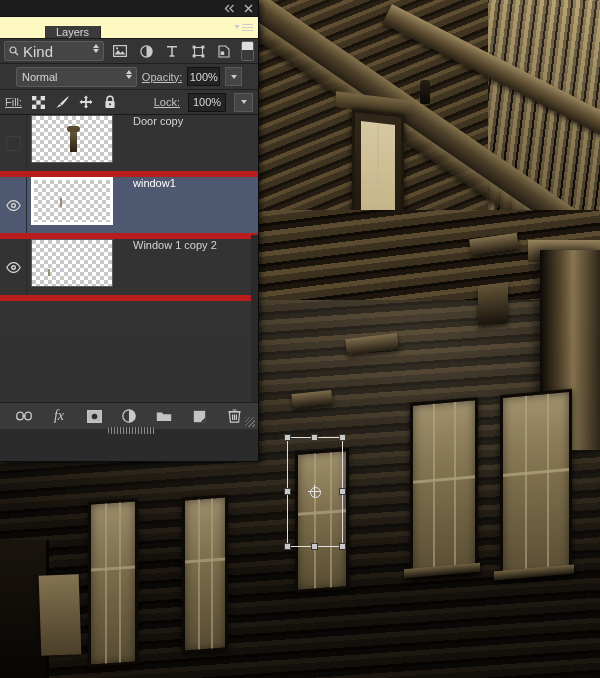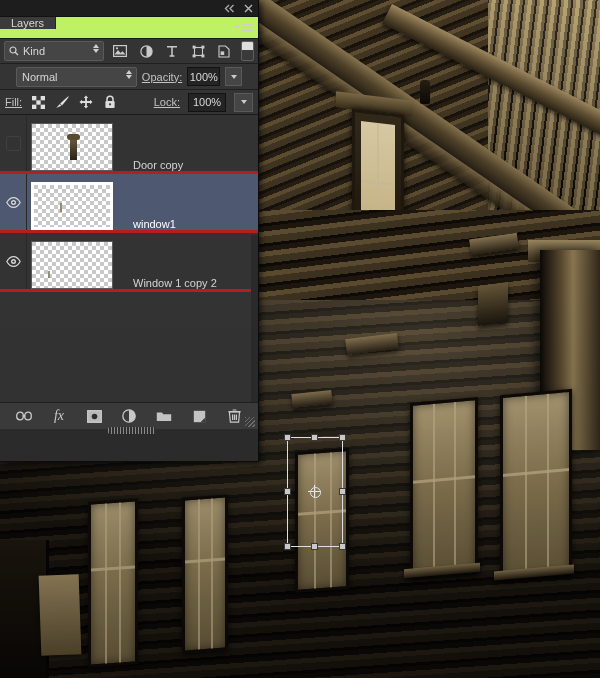--- a/index.html
+++ b/index.html
@@ -156,38 +156,38 @@
     box-shadow:2px 2px 6px rgba(0,0,0,.65);
     font-size:11px;color:#c8c8c8;user-select:none;}
 
   
   #titlebar{height:16px;background:#1d1d1d;border-bottom:1px solid #121212;
     display:flex;align-items:center;justify-content:flex-end;padding-right:4px;gap:7px;}
   .tbtn{width:12px;height:12px;display:flex;align-items:center;justify-content:center;
     color:#9a9a9a;font-size:10px;line-height:1;cursor:pointer;}
 
   
-  #tabstrip{height:21px;background:#bef264;display:flex;align-items:flex-start;
-    border-bottom:1px solid #1a1a1a;position:relative;}
+  #tabstrip{height:21px;background:#fef9c3;display:flex;align-items:flex-end;
+    border-bottom:1px solid #1a1a1a;position:relative;padding-left:45px;}
   #tab{padding:0 11px;display:flex;align-items:center;background:#3b3b3b;
     color:#d8d8d8;font-size:11px;border-right:1px solid #252525;cursor:pointer;}
   #tabfill{flex:1;background:#2f2f2f;}
   #panelmenu{position:absolute;right:5px;top:4px;width:16px;height:13px;cursor:pointer;
     display:flex;align-items:center;justify-content:flex-end;gap:2px;}
   #panelmenu .bars{display:flex;flex-direction:column;gap:2px;}
   #panelmenu .bars i{display:block;width:11px;height:1px;background:#cfcfcf;}
   #panelmenu .tri{width:0;height:0;border-left:3px solid transparent;
     border-right:3px solid transparent;border-top:4px solid #cfcfcf;margin-bottom:1px;}
 
   
   #filterrow{height:24px;background:#343434;border-bottom:1px solid #1f1f1f;
     display:flex;align-items:center;padding:0 4px;gap:6px;}
   #kindsel{width:90px;height:18px;background:#454545;border:1px solid #5a5a5a;
     border-radius:2px;display:flex;align-items:center;padding:0 4px;gap:4px;
-    color:#d6d6d6;font-size:11px;cursor:pointer;position:relative;}
+    color:#d6d6d6;font-size:15px;cursor:pointer;position:relative;}
   #kindsel .stepper{position:absolute;right:4px;top:2px;display:flex;flex-direction:column;gap:1px;}
   #kindsel .stepper .u{width:0;height:0;border-left:3.5px solid transparent;
     border-right:3.5px solid transparent;border-bottom:4px solid #cfcfcf;}
   #kindsel .stepper .d{width:0;height:0;border-left:3.5px solid transparent;
     border-right:3.5px solid transparent;border-top:4px solid #cfcfcf;}
   .ficon{width:20px;height:18px;display:flex;align-items:center;justify-content:center;
     color:#cacaca;cursor:pointer;}
   #filtoggle{margin-left:auto;width:11px;height:18px;border:1px solid #5e5e5e;
     background:linear-gradient(180deg,#dedede 0 45%,#3a3a3a 45% 100%);border-radius:2px;cursor:pointer;}
 
@@ -210,22 +210,22 @@
   .numarrow i{width:0;height:0;border-left:3.5px solid transparent;
     border-right:3.5px solid transparent;border-top:4px solid #c9c9c9;display:block;}
 
   
   #lockrow{height:24px;background:#343434;border-bottom:1px solid #1a1a1a;
     display:flex;align-items:center;padding:0 5px;gap:8px;}
   .lockicon{width:16px;height:16px;display:flex;align-items:center;justify-content:center;cursor:pointer;}
 
   
   #list{height:287px;background:#323232;overflow:hidden;position:relative;}
-  .row{height:56px;display:flex;align-items:flex-end;
-    border-bottom:3px solid #b91c1c;position:relative;background:#333333;}
+  .row{height:56px;display:flex;align-items:flex-start;
+    border-bottom:6px solid #b91c1c;position:relative;background:#333333;}
   .row.sel{background:#4e5870;}
   .eyecell{width:26px;height:56px;display:flex;align-items:center;justify-content:center;
     border-right:1px solid #292929;cursor:pointer;flex:none;}
   .eyebox{width:13px;height:13px;border:1px solid #4a4a4a;border-radius:2px;opacity:.55;}
   .thumbwrap{width:82px;height:48px;margin-left:4px;flex:none;position:relative;
     border:1px solid #5a5a5a;box-sizing:border-box;
     background:repeating-conic-gradient(#ffffff 0% 25%,#c8c8c8 0% 50%) 0 0/8px 8px;
     cursor:pointer;}
   .row.sel .thumbwrap{border:3px solid #ffffff;}
   .thumbart{position:absolute;inset:0;}

